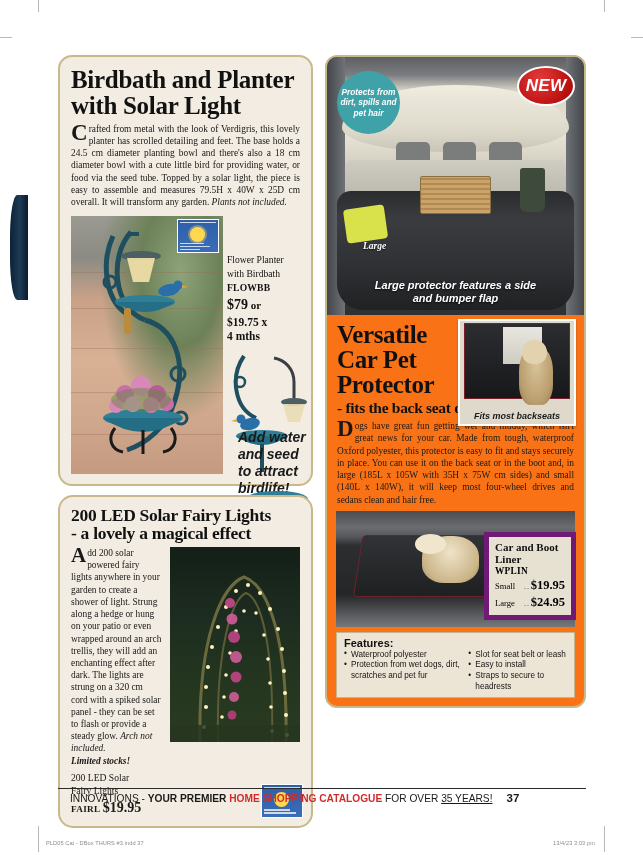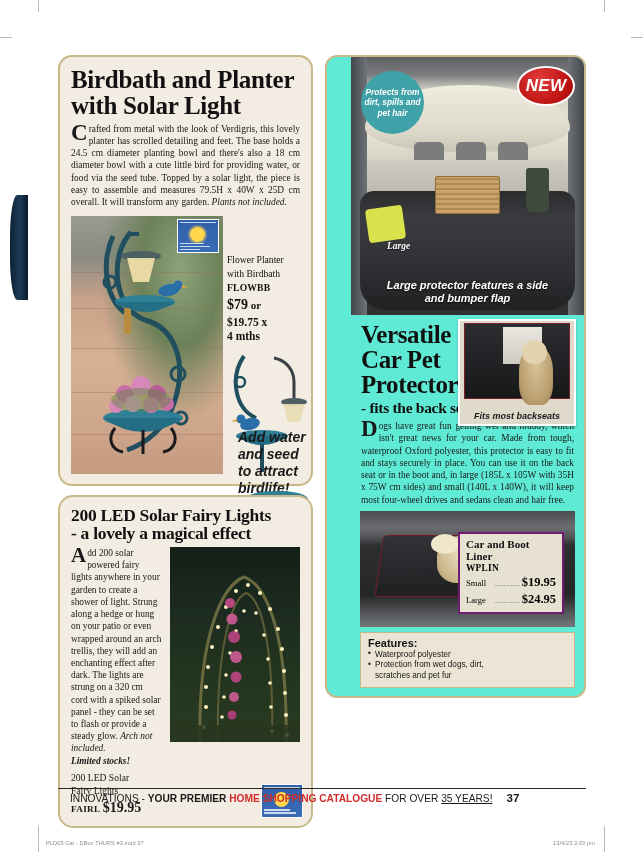--- a/index.html
+++ b/index.html
@@ -183,25 +183,24 @@
   .solarinfo2 {
     position: absolute; right: 8px; bottom: 8px; width: 42px; height: 34px;
     background: linear-gradient(180deg,#2f5fa8,#3a6cb8);
     border: 1px solid #ffffff; overflow: hidden;
   }
 
   
   .right-col { position: absolute; left: 325px; top: 55px; width: 261px; }
   .rpanel {
     position: relative;
-    background: #5eead4;
+    background: #f97316;
     border: 2px solid #c8b98a;
     border-radius: 12px;
     overflow: hidden;
-    padding-left: 24px;
   }
 
   
   .trunk {
     position: relative; width: 100%; height: 258px;
     background:
       linear-gradient(180deg,#5d5f62 0%,#7b7d80 7%,#d7d4c6 13%,#e7e4d7 30%,#cfccbe 44%,#8a8d90 52%,#6e7275 60%,#3b3d3f 64%,#2e3032 100%);
     overflow: hidden;
   }
   .trunk .roof {
@@ -328,24 +327,24 @@
   .rbody {
     padding: 4px 10px 0 10px;
     font-size: 9.4px; line-height: 1.3; color: #191919; text-align: justify;
   }
   .rbody .dropcap {
     float: left; font-size: 23px; line-height: .82; font-weight: bold; padding-right: 1px;
   }
 
   
   .pricebox {
-    position: absolute; right: 20px; top: 475px;
-    width: 106px;
+    position: absolute; right: 8px; top: 475px;
+    width: 92px;
     background: #e7e1d2;
-    border: 2px solid #701a75;
+    border: 5px solid #701a75;
     padding: 4px 6px 5px 6px;
     z-index: 6;
   }
   .pricebox .pb-title { font-weight: bold; font-size: 11px; line-height: 1.1; color: #111; }
   .pricebox .pb-code { font-weight: bold; font-size: 9.3px; letter-spacing: .3px; margin-top: 1px; }
   .pricebox .pb-row {
     display: flex; align-items: baseline; gap: 2px;
     font-size: 8.6px; margin-top: 2px;
   }
   .pricebox .pb-row .sz { width: 27px; }
@@ -700,20 +699,25 @@
         <div class="lbl-small-it">Small</div>
       </div>
 
       <div class="features">
         <div class="f-title">Features:</div>
         <div class="f-cols">
           <ul class="col-a">
             <li>Waterproof polyester</li>
             <li>Protection from wet dogs, dirt, scratches and pet fur</li>
           </ul>
+          <ul class="col-b">
+            <li>Slot for seat belt or leash</li>
+            <li>Easy to install</li>
+            <li>Straps to secure to headrests</li>
+          </ul>
         </div>
       </div>
     </div>
   </div>
 
   <div class="footer-rule"></div>
   <div class="footer">
     <span style="margin-left:12px">INNOVATIONS - </span><span class="b">YOUR PREMIER </span><span class="red">HOME SHOPPING CATALOGUE</span><span> FOR OVER </span><span class="und">35 YEARS!</span><span class="pageno">37</span>
   </div>
 

